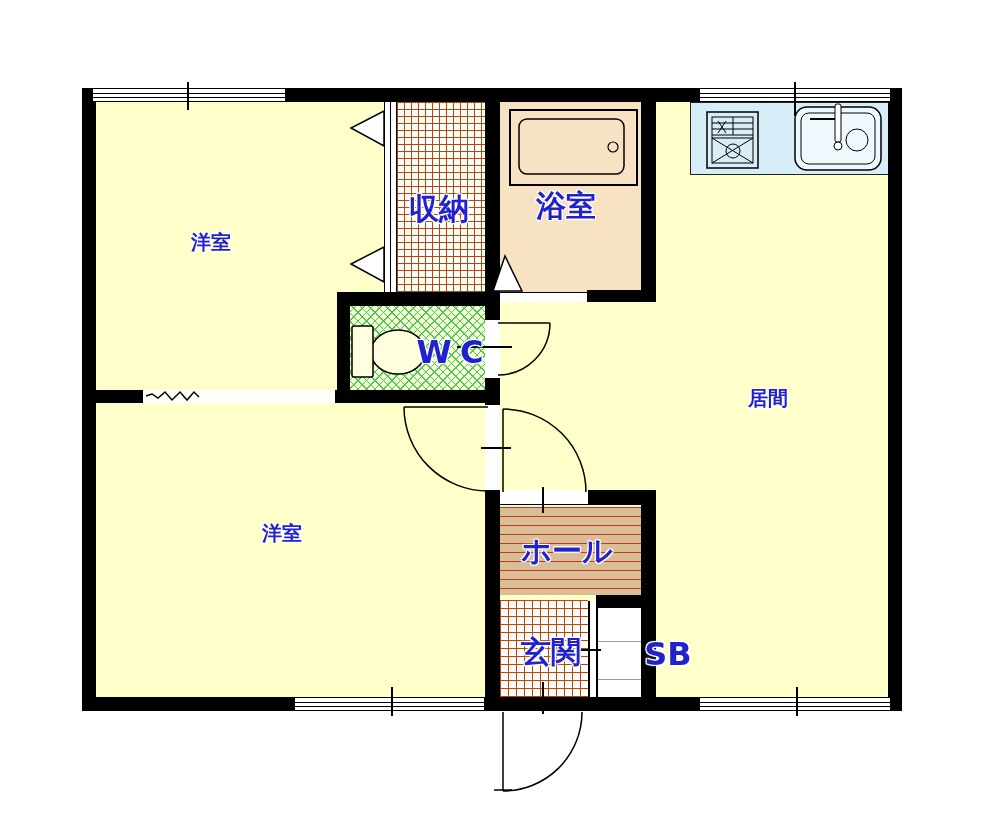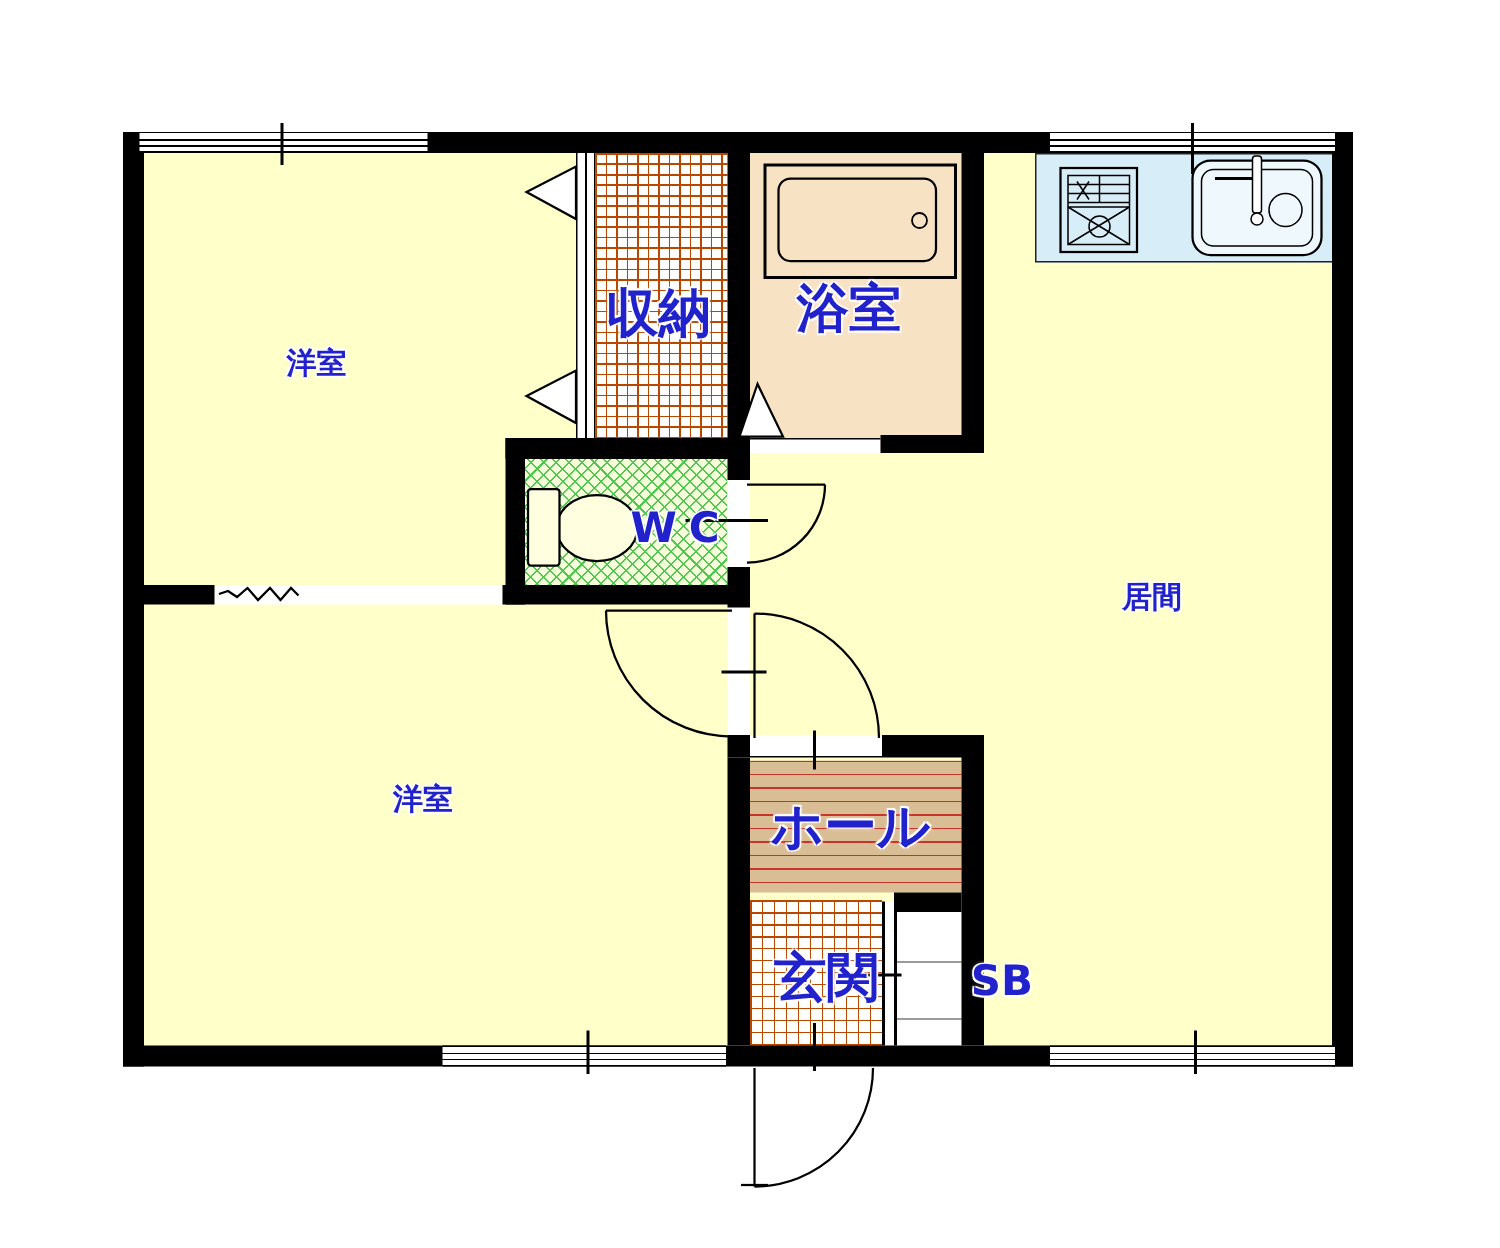--- a/index.html
+++ b/index.html
@@ -27,21 +27,21 @@
   .window{position:absolute;height:14px;background:
     linear-gradient(180deg,#000 0 1px,#fff 1px 5px,#000 5px 6px,#fff 6px 9px,#000 9px 10px,#fff 10px 13px,#000 13px 14px);}
   .closet-track{position:absolute;left:384px;top:102px;width:13px;height:190px;background:#ffffff;
     border-left:1px solid #000;border-right:1px solid #000;box-sizing:border-box;
     background-image:linear-gradient(90deg,transparent 0 5px,#000 5px 6px,transparent 6px);}
   .sb-divider{position:absolute;left:588px;top:601px;width:10px;height:96px;background:#ffffff;
     border-left:2px solid #000;border-right:2px solid #000;box-sizing:border-box;}
   .lbl{position:absolute;color:#2222cc;font-weight:bold;white-space:nowrap;
     transform:translate(-50%,-50%);
     text-shadow:-1px -1px 0 #ffffff,1px -1px 0 #ffffff,-1px 1px 0 #ffffff,1px 1px 0 #ffffff,0 0 3px #ffffff;}
-  .f30{font-size:20px;} .f27{font-size:35px;} .f28{font-size:28px;}
+  .f30{font-size:20px;} .f27{font-size:30px;} .f28{font-size:32px;}
   .wcspace{letter-spacing:8px;}
   svg.overlay{position:absolute;left:0;top:0;pointer-events:none;}
 </style>
 </head>
 <body>
 
 <div class="plan">
 
   <div class="base"></div>
 

